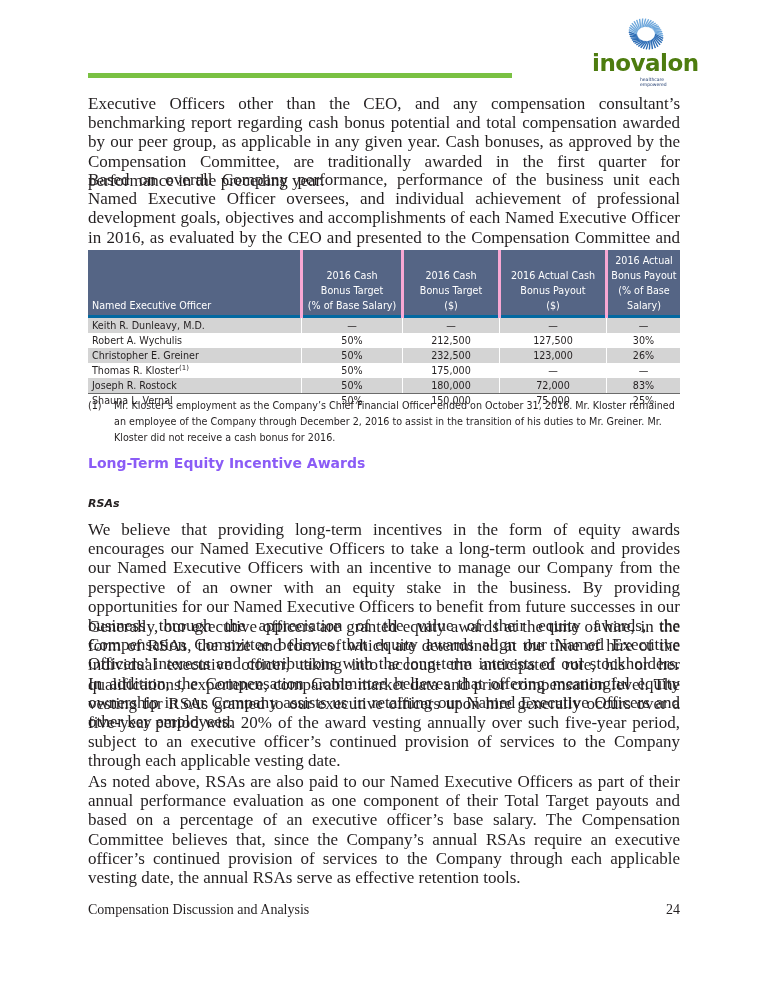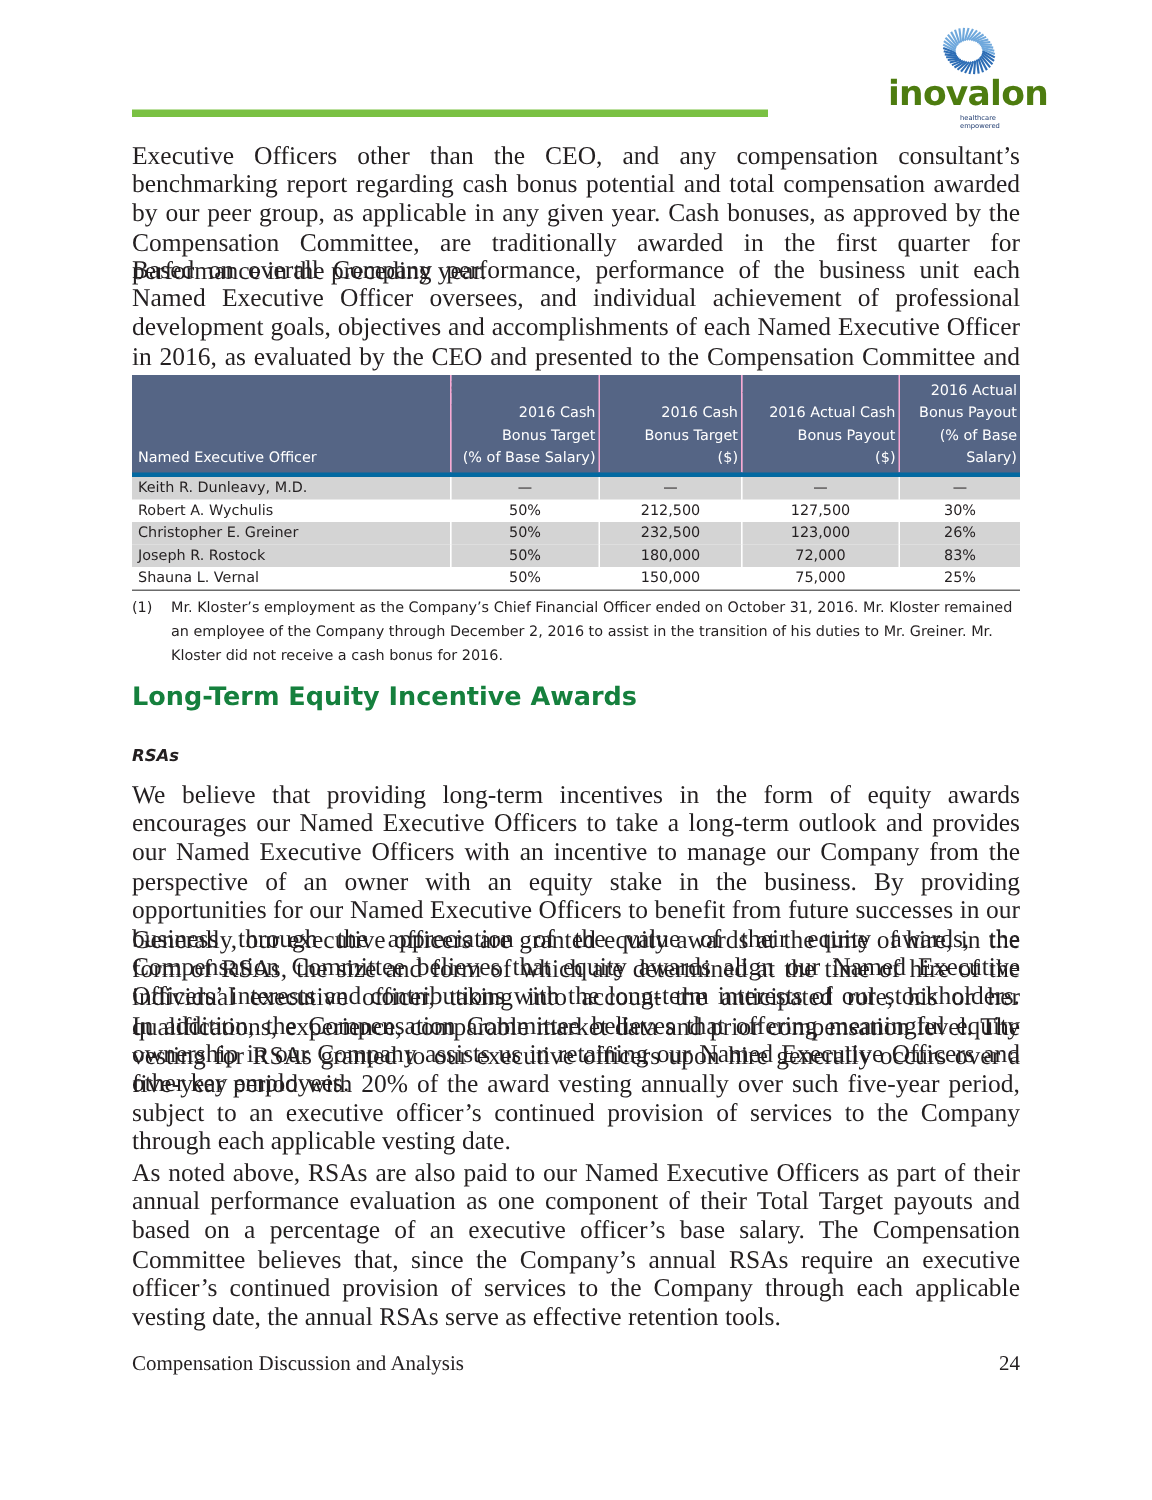--- a/index.html
+++ b/index.html
@@ -6,31 +6,31 @@
   body { width: 768px; height: 1000px; position: relative; overflow: hidden; font-family: "Liberation Serif", "DejaVu Serif", serif; color: #231f20; }
   .green-rule { position: absolute; left: 88px; top: 73px; width: 424px; height: 5px; background: #7ac143; }
   .logo { position: absolute; left: 590px; top: 14px; width: 96px; height: 70px; }
   .logo svg { display: block; }
   .logo-word { position: absolute; left: 2px; top: 36px; font-family: "DejaVu Sans", sans-serif; font-weight: bold; font-size: 23px; color: #4d7c0f; letter-spacing: -0.5px; }
   .logo-tag { position: absolute; left: 50px; top: 63px; font-family: "DejaVu Sans", sans-serif; font-size: 4.5px; color: #1f3b6f; }
   .para { position: absolute; left: 88px; width: 592px; font-size: 17px; line-height: 19.2px; text-align: justify; }
   .p1 { top: 94px; }
   .p2 { top: 170px; }
   table.bonus { position: absolute; left: 88px; top: 250px; width: 592px; border-collapse: collapse; font-family: "DejaVu Sans", sans-serif; font-size: 9.6px; }
-  table.bonus th { background: #556585; color: #ffffff; font-weight: normal; vertical-align: bottom; text-align: right; padding: 3px 2px 2px 2px; line-height: 15px; border-left: 1px solid #f9a8d4; }
+  table.bonus th { background: #556585; color: #ffffff; font-weight: normal; vertical-align: bottom; text-align: center; padding: 3px 2px 2px 2px; line-height: 15px; border-left: 3px solid #f9a8d4; }
   table.bonus th.first { text-align: left; border-left: none; padding-left: 4px; }
   table.bonus td { text-align: center; padding: 0 2px; height: 15px; line-height: 15px; border-left: 1px solid #ffffff; }
   table.bonus td.name { text-align: left; padding-left: 4px; border-left: none; }
   table.bonus tr.shade td { background: #d4d4d4; }
   .table-top-gap { border-top: 3px solid #0369a1; }
   .fn-rule { position: absolute; left: 88px; top: 393px; width: 592px; height: 1px; background: #6b6b6b; }
   .footnote { position: absolute; left: 88px; top: 398px; width: 592px; font-family: "DejaVu Sans", sans-serif; font-size: 9.6px; line-height: 16px; display: flex; }
   .fn-num { width: 26px; flex: none; }
   .fn-text { flex: 1; }
-  .h2 { position: absolute; left: 88px; top: 455px; font-family: "DejaVu Sans", sans-serif; font-weight: bold; font-size: 17px; color: #15803d; }
+  .h2 { position: absolute; left: 88px; top: 455px; font-family: "DejaVu Sans", sans-serif; font-weight: bold; font-size: 14px; color: #8b5cf6; }
   .h3 { position: absolute; left: 88px; top: 497px; font-family: "DejaVu Sans", sans-serif; font-weight: bold; font-style: italic; font-size: 11px; }
   .p3 { top: 520px; }
   .p4 { top: 617px; }
   .p5 { top: 772px; }
   .footer-left { position: absolute; left: 88px; top: 902px; font-size: 14px; }
   .footer-right { position: absolute; right: 88px; top: 902px; font-size: 14px; }
   sup { font-size: 7px; line-height: 0; }
 </style>
 </head>
 <body>
@@ -114,20 +114,27 @@
         <td>127,500</td>
         <td>30%</td>
       </tr>
       <tr class="shade">
         <td class="name"><span>Christopher E. Greiner</span></td>
         <td>50%</td>
         <td>232,500</td>
         <td>123,000</td>
         <td>26%</td>
       </tr>
+      <tr>
+        <td class="name"><span>Thomas R. Kloster</span><sup>(1)</sup></td>
+        <td>50%</td>
+        <td>175,000</td>
+        <td>—</td>
+        <td>—</td>
+      </tr>
       <tr class="shade">
         <td class="name"><span>Joseph R. Rostock</span></td>
         <td>50%</td>
         <td>180,000</td>
         <td>72,000</td>
         <td>83%</td>
       </tr>
       <tr>
         <td class="name"><span>Shauna L. Vernal</span></td>
         <td>50%</td>

